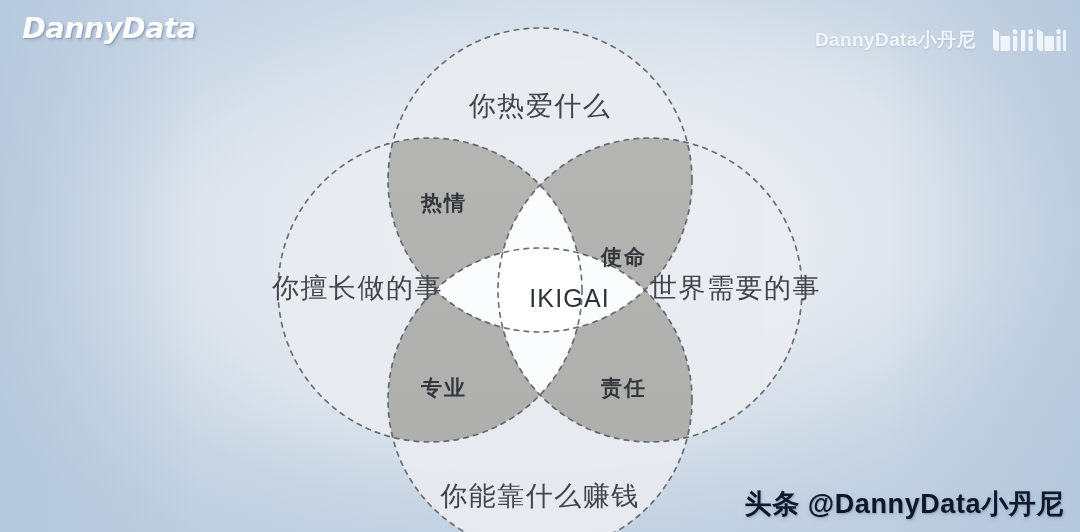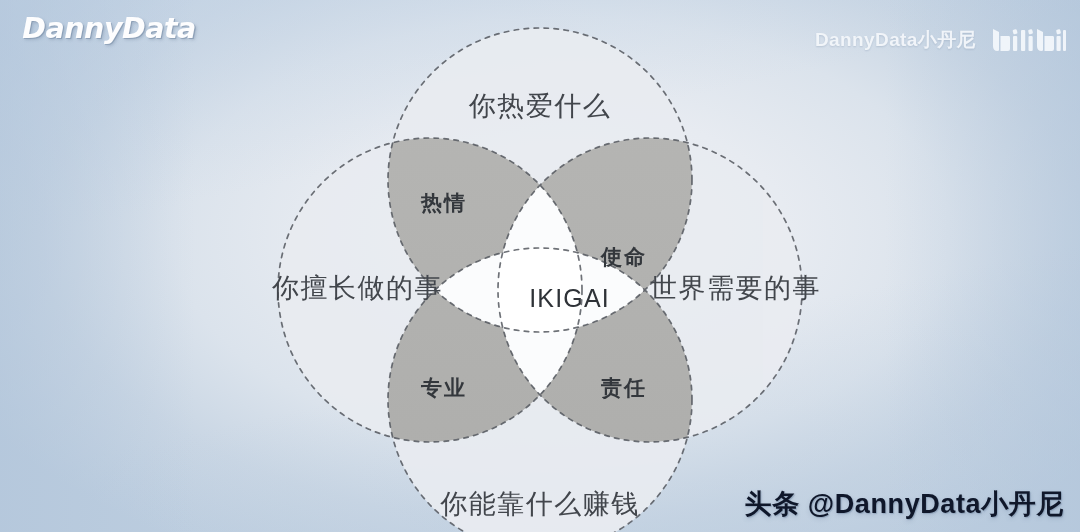--- a/index.html
+++ b/index.html
@@ -33,21 +33,21 @@
   .lbl {
     position:absolute;
     color:#3b3f45;
     white-space:nowrap;
     letter-spacing:1.5px;
   }
   .outer-lbl { font-size:27px; font-weight:400; color:#42464c; }
   .petal-lbl { font-size:21px; font-weight:700; color:#33373c; letter-spacing:2px; }
 
   #lbl-top    { left:540px; top:88px;  transform:translateX(-50%); }
-  #lbl-bottom { left:540px; top:478px; transform:translateX(-50%);margin-top:8px; }
+  #lbl-bottom { left:540px; top:478px; transform:translateX(-50%); }
   #lbl-left   { left:272px; top:288px; transform:translateY(-50%); }
   #lbl-right  { left:650px; top:288px; transform:translateY(-50%); }
 
   #pet-tl { left:444px; top:203px; transform:translate(-50%,-50%); }
   #pet-tr { left:624px; top:213px; transform:translate(-50%,-50%);margin-top:44px; }
   #pet-bl { left:444px; top:388px; transform:translate(-50%,-50%); }
   #pet-br { left:624px; top:388px; transform:translate(-50%,-50%); }
 
   
   #center-block {

